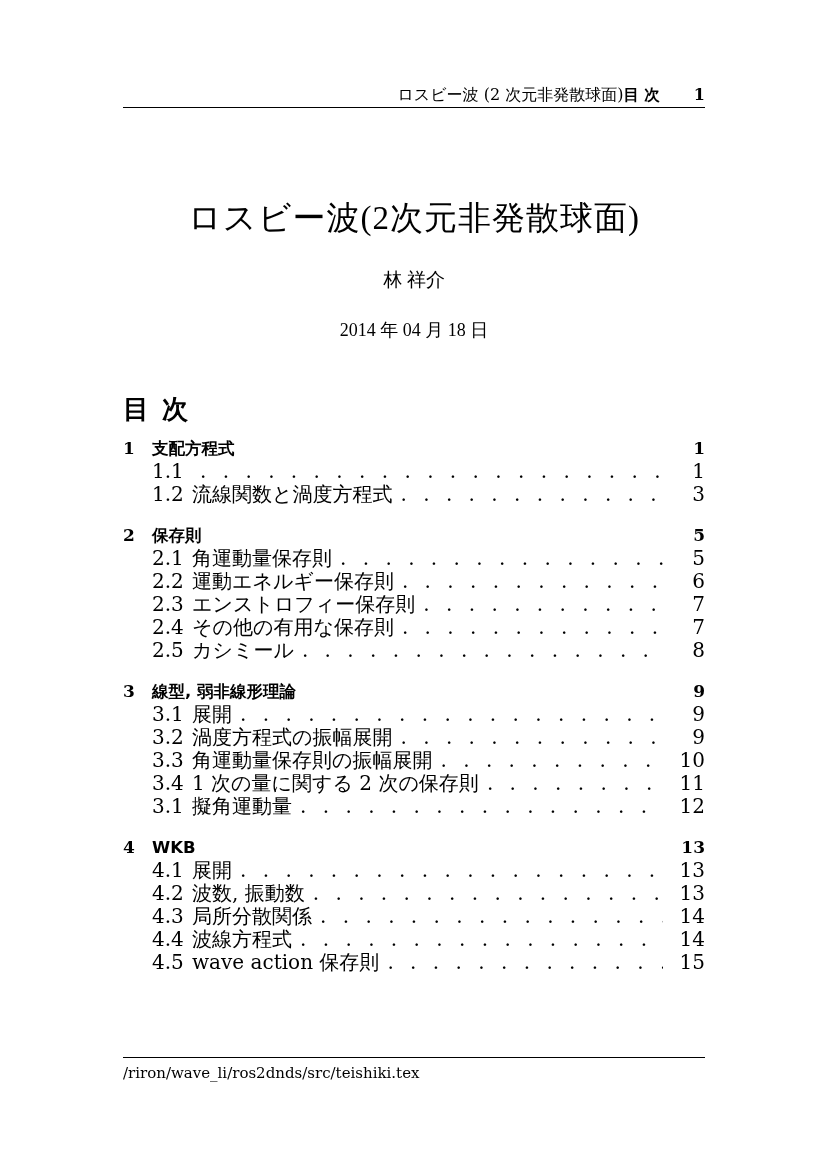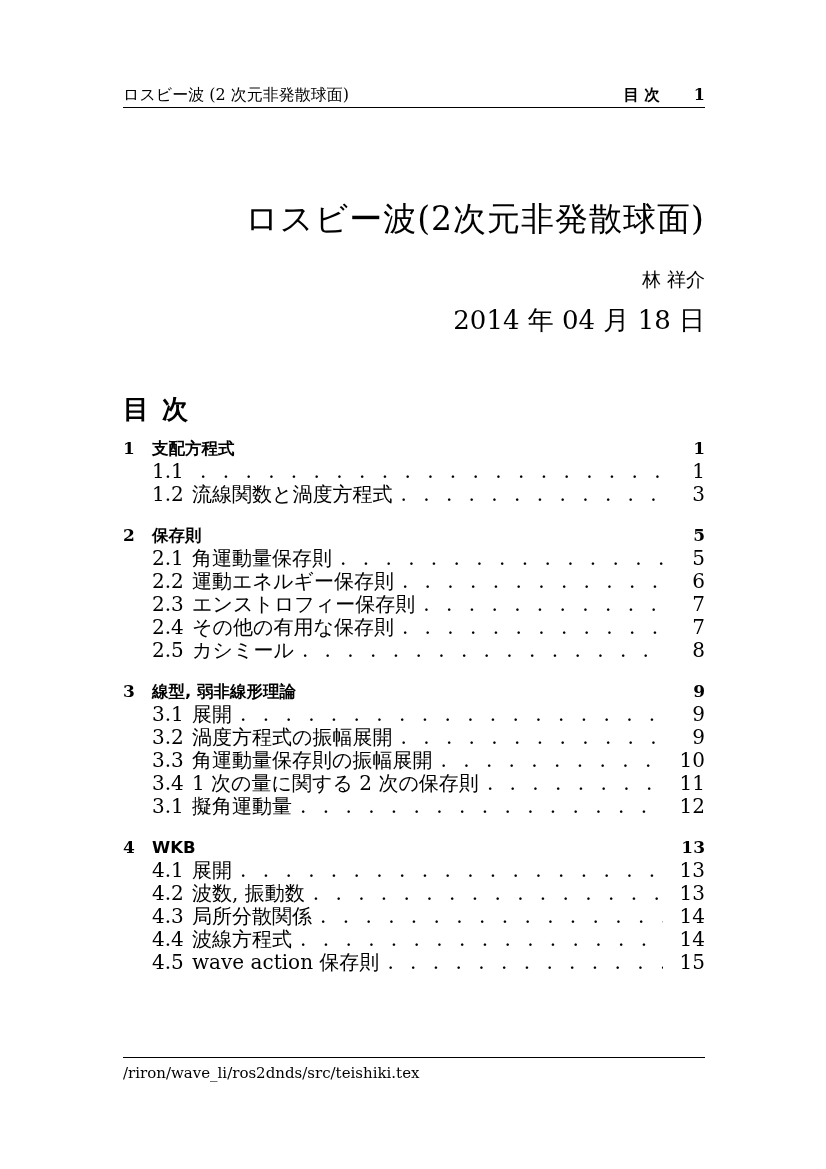--- a/index.html
+++ b/index.html
@@ -12,21 +12,21 @@
     color: #000000;
     font-family: "DejaVu Serif", "Liberation Serif", serif;
     overflow: hidden;
   }
 
   
   .header {
     position: absolute;
     left: 123px; right: 121px; top: 86px;
     display: flex;
-    justify-content: space-between;
+    justify-content: flex-end;
     align-items: baseline;
     font-size: 16px;
     line-height: 18px;
   }
   .header-right { display: flex; align-items: baseline; }
   .header-section {
     font-family: "DejaVu Sans", "Liberation Sans", sans-serif;
     font-weight: 600;
     font-size: 15.5px;
   }
@@ -37,25 +37,26 @@
     height: 1px;
     background: #000000;
   }
   .rule-top { top: 107px; }
   .rule-bottom { top: 1057px; }
 
   
   .titleblock {
     position: absolute;
     left: 123px; right: 121px; top: 198px;
-    text-align: right;
+    text-align: center;
+    font-family: Liberation Serif, serif;
   }
   .doc-title { font-size: 33px; line-height: 41px; letter-spacing: 1px; }
   .doc-author { font-size: 19px; line-height: 25px; margin-top: 28px; }
-  .doc-date { font-size: 26px; line-height: 32px; margin-top: 12px; }
+  .doc-date { font-size: 18px; line-height: 32px; margin-top: 22px; }
 
   
   .toc-heading {
     position: absolute;
     left: 123px; top: 395px;
     font-family: "DejaVu Sans", "Liberation Sans", sans-serif;
     font-weight: bold;
     font-size: 26px;
     line-height: 28px;
     letter-spacing: 2px;

